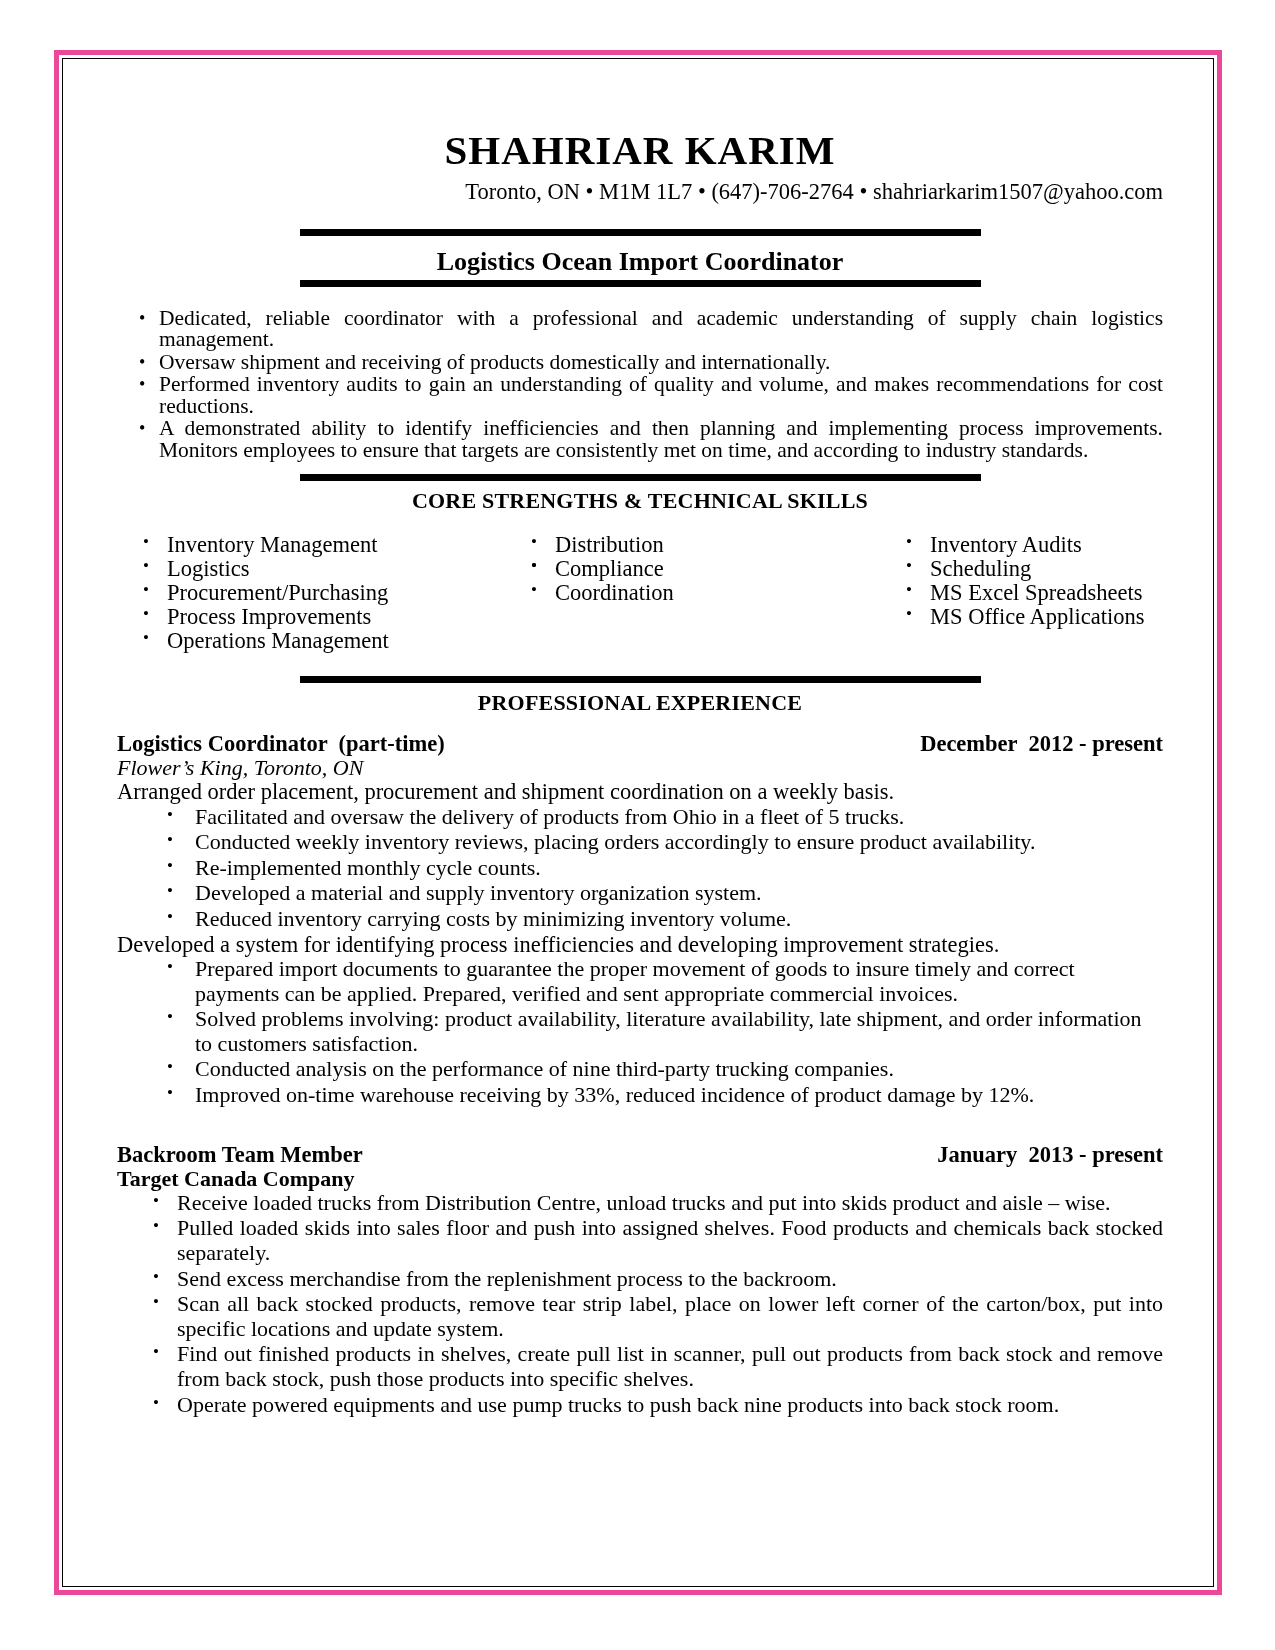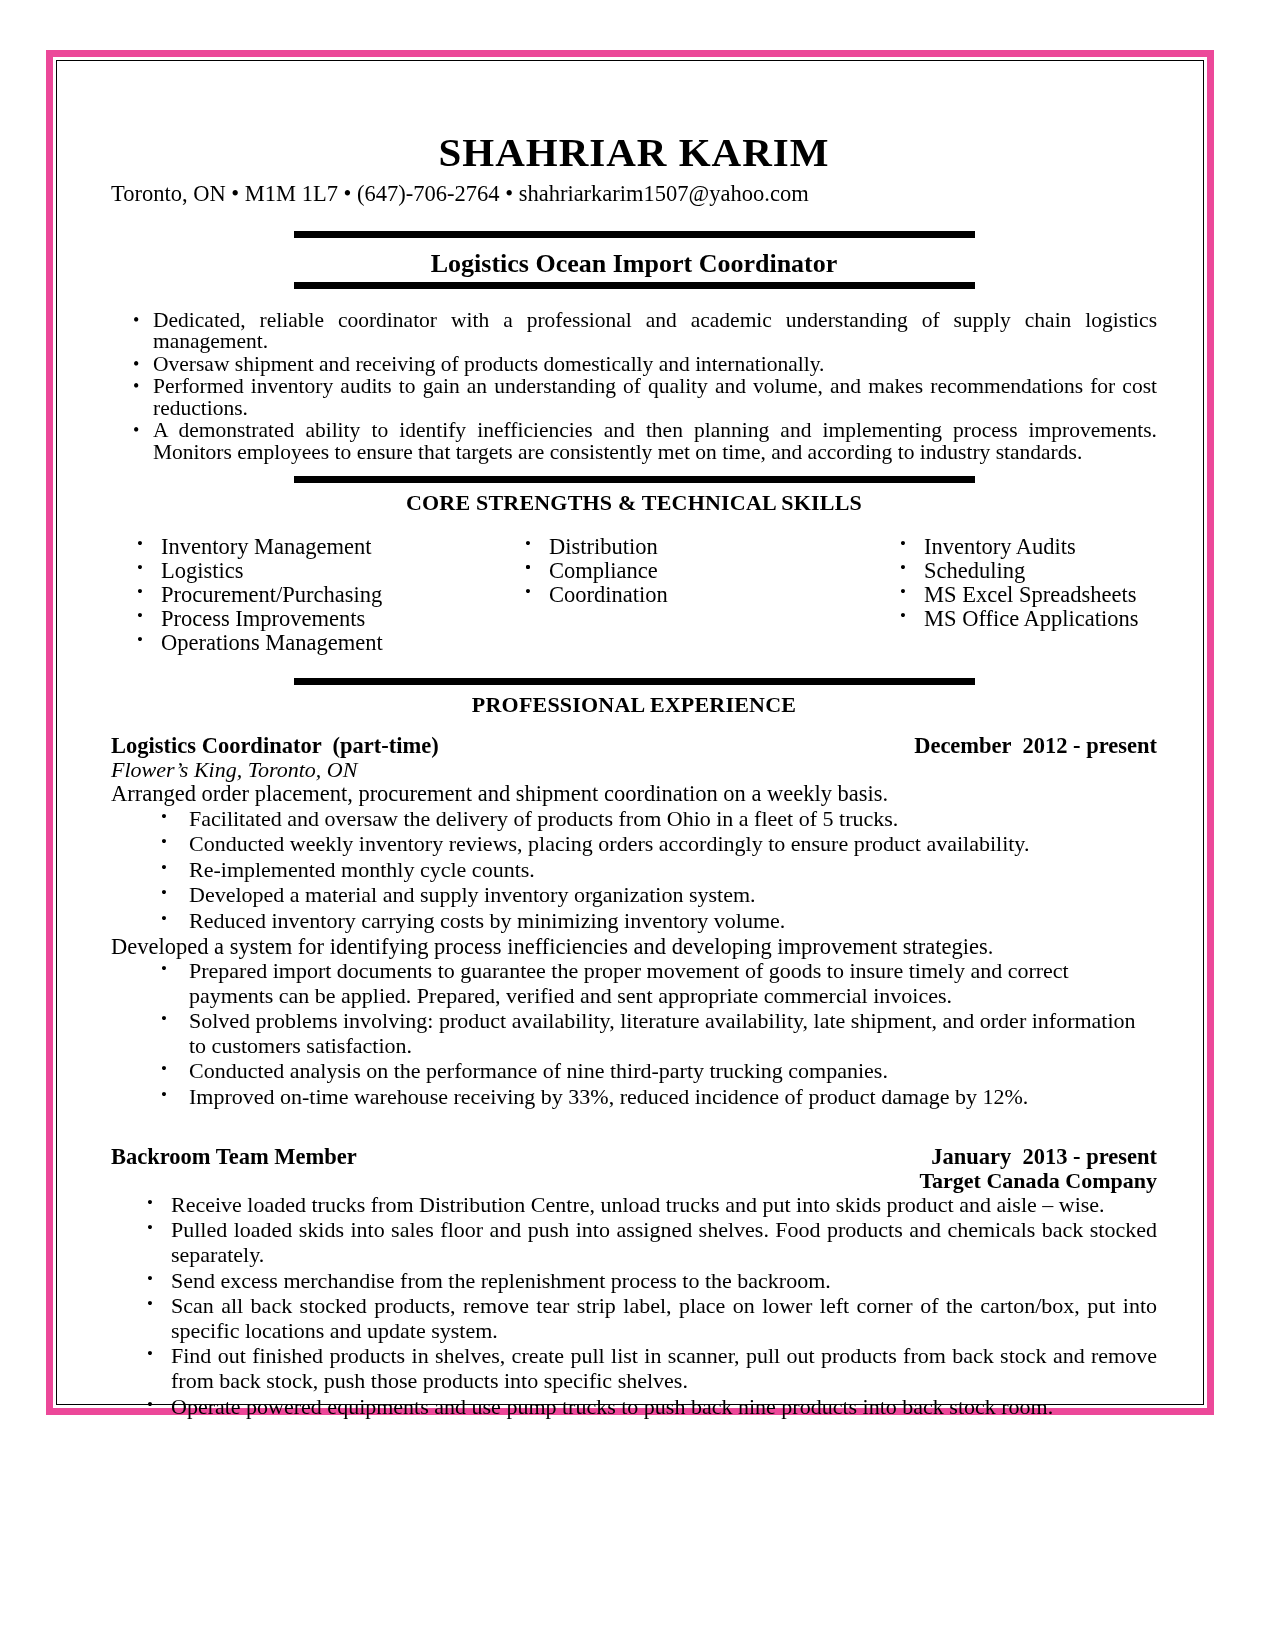--- a/index.html
+++ b/index.html
@@ -10,25 +10,25 @@
   body {
     width: 1275px;
     height: 1650px;
     font-family: "Liberation Serif", "DejaVu Serif", serif;
     color: #000000;
     overflow: hidden;
   }
 
   .page-frame {
     position: absolute;
-    left: 46px;
+    left: 54px;
     top: 50px;
     width: 1168px;
-    height: 1365px;
-    border: 7px solid #ec4899;
+    height: 1545px;
+    border: 5px solid #ec4899;
     box-sizing: border-box;
     background: #fff;
   }
   .page-frame-inner {
     position: absolute;
     left: 3px;
     top: 3px;
     right: 3px;
     bottom: 3px;
     border: 1px solid #000;
@@ -48,21 +48,21 @@
   
   .name {
     text-align: center;
     font-size: 41px;
     font-weight: bold;
     letter-spacing: 1px;
     line-height: 1.05;
     margin: 0 0 8px 0;
   }
   .contact {
-    text-align: left;
+    text-align: right;
     font-size: 22.5px;
     line-height: 1.1;
     margin: 0;
   }
 
   
   .rule {
     height: 7px;
     background: #000;
     margin: 0 auto;
@@ -151,21 +151,20 @@
   .job-title { white-space: pre; }
   .job-dates { font-weight: bold; white-space: pre; }
   .job-company {
     font-size: 22px;
     font-style: italic;
     line-height: 1.08;
   }
   .job-company.plain {
     font-style: normal;
     font-weight: bold;
-    text-align: right;
   }
   .job-lead {
     font-size: 22.5px;
     font-weight: normal;
     line-height: 1.08;
   }
 
   .job-bullets {
     list-style: none;
     margin: 0;

